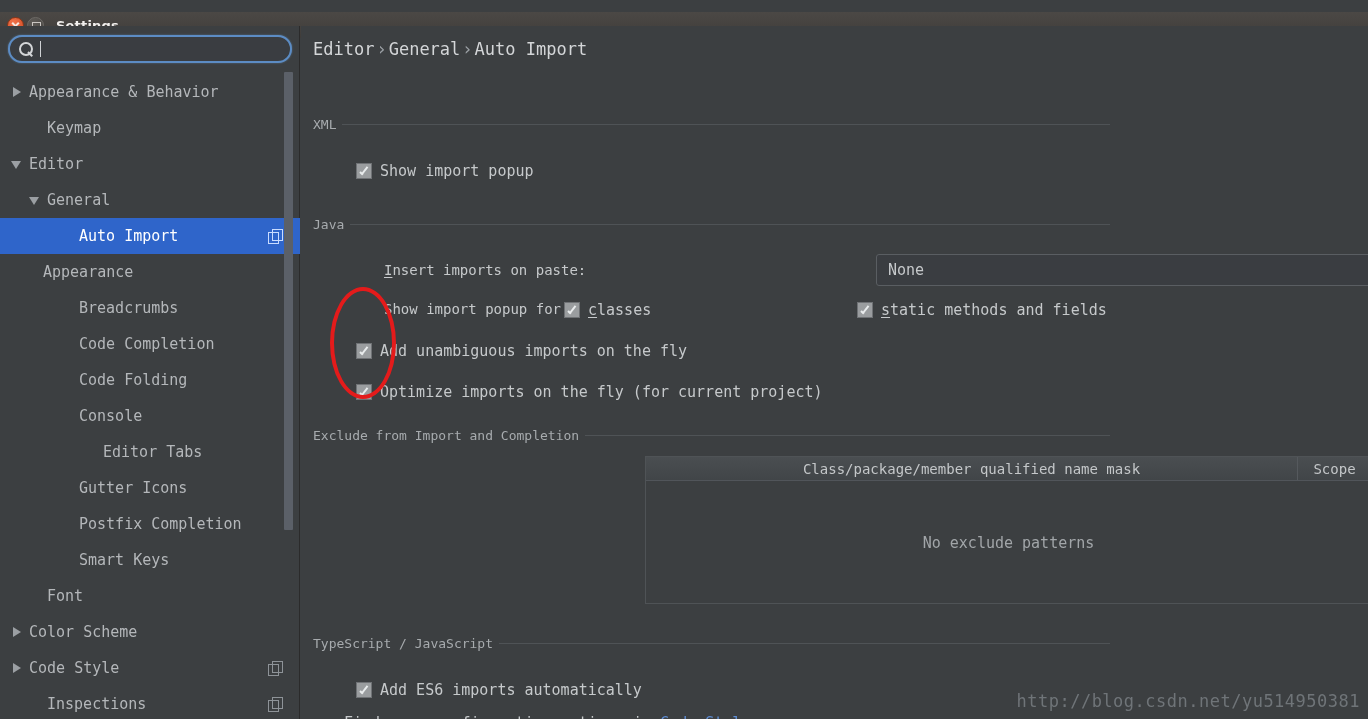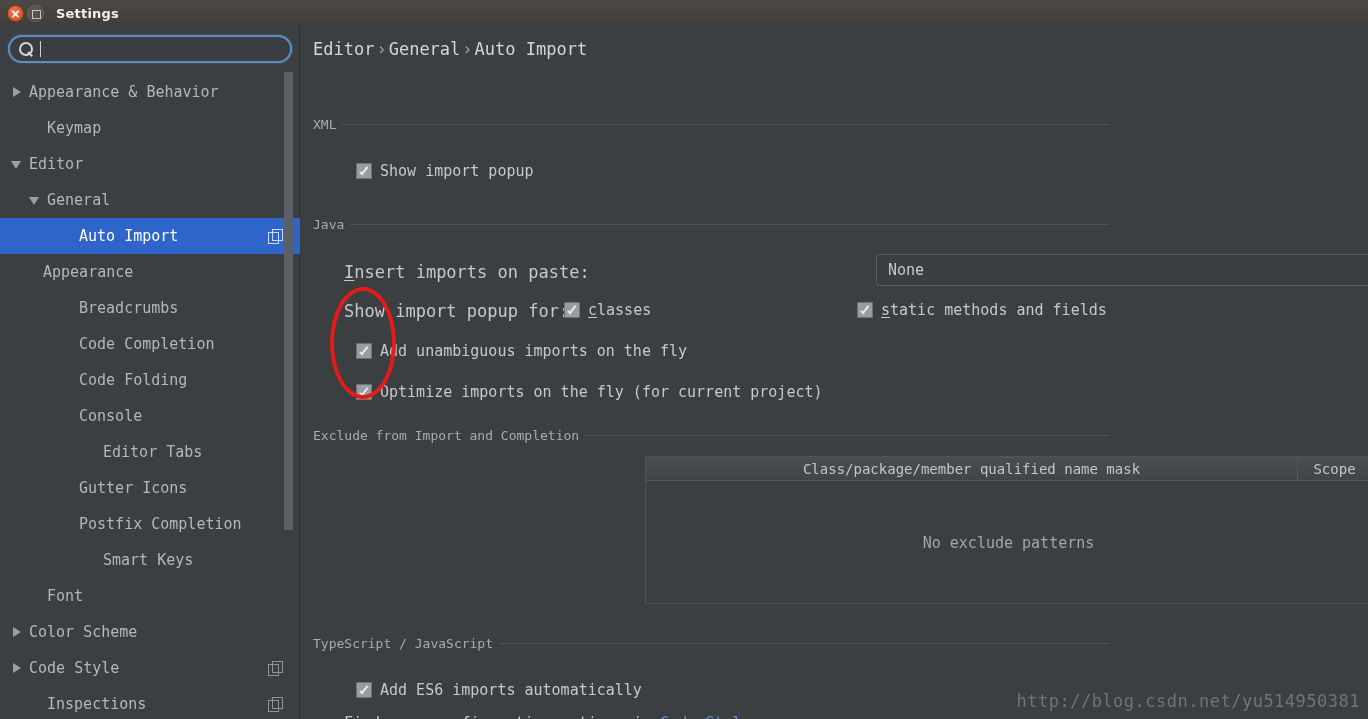--- a/index.html
+++ b/index.html
@@ -10,21 +10,21 @@
     overflow: hidden;
   }
   #app {
     position: relative;
     width: 1368px; height: 719px;
     background: #3c3f41;
   }
 
   
   .titlebar {
-    position: absolute; left: 0; top: 0;
+    position: absolute; left: 0; top: 12px;
     width: 1368px; height: 26px;
     background: linear-gradient(to bottom, #4b4845, #403d3a);
     display: flex; align-items: center;
   }
   .win-btn {
     width: 17px; height: 17px; border-radius: 50%;
     margin-left: 6px; position: relative; flex: none;
   }
   .win-close {
     background: radial-gradient(circle at 35% 30%, #f0724a, #cf4a22);
@@ -191,21 +191,21 @@
     transform: rotate(45deg); transform-origin: left center;
   }
   .chk::after {
     content: ""; position: absolute; left: 5px; top: 9px;
     width: 9px; height: 2px; background: #e9eced;
     transform: rotate(-52deg); transform-origin: left center;
   }
   .mn { text-decoration: underline; text-underline-offset: 2px; }
 
   .field-label {
-    position: absolute; font-size: 17px; color: #c6c9cb; white-space: nowrap;
+    position: absolute; font-size: 14px; color: #c6c9cb; white-space: nowrap; margin-left: 40px;
   }
   .combo {
     position: absolute; left: 575px; top: 228px;
     width: 535px; height: 32px;
     background: #3a3d41;
     border: 1px solid #5a5e62; border-radius: 3px;
     display: flex; align-items: center;
   }
   .combo-text {
     flex: 1; padding-left: 11px; font-size: 15px; color: #c6c9cb;
@@ -324,21 +324,21 @@
           <span>Editor Tabs</span>
         </div>
         <div class="tree-item" style="padding-left: 60px;">
           <span class="arrow none"></span>
           <span>Gutter Icons</span>
         </div>
         <div class="tree-item" style="padding-left: 60px;">
           <span class="arrow none"></span>
           <span>Postfix Completion</span>
         </div>
-        <div class="tree-item" style="padding-left: 84px;">
+        <div class="tree-item" style="padding-left: 60px;">
           <span class="arrow none"></span>
           <span>Smart Keys</span>
         </div>
         <div class="tree-item" style="padding-left: 28px;">
           <span class="arrow none"></span>
           <span>Font</span>
         </div>
         <div class="tree-item" style="padding-left: 10px;">
           <span class="arrow closed"></span>
           <span>Color Scheme</span>

